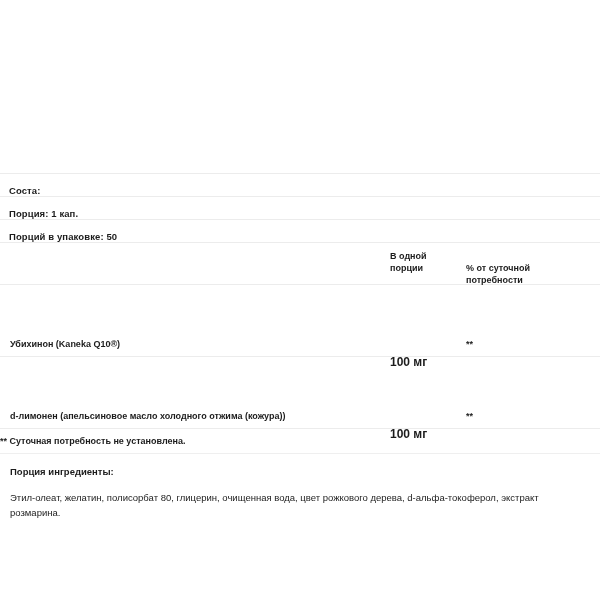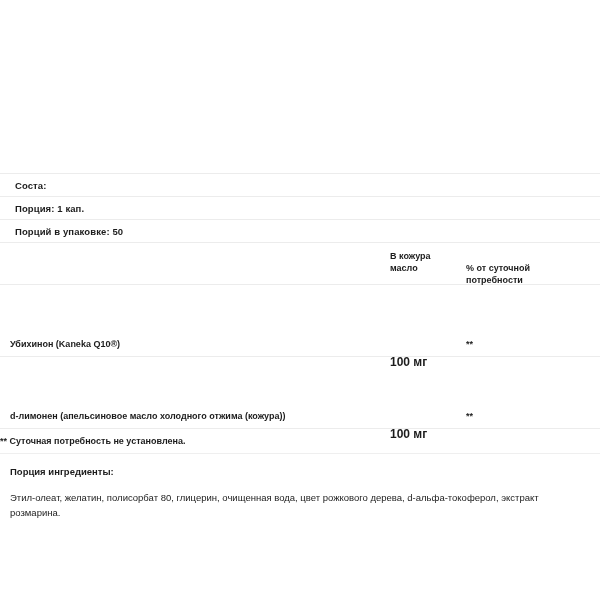--- a/index.html
+++ b/index.html
@@ -40,23 +40,23 @@
     background: #ececec;
     line-height: 0;
     font-size: 0;
   }
   .rule.soft {
     background: #efefef;
   }
 
   .row {
     box-sizing: border-box;
-    padding: 0 15px;
+    padding: 0 9px;
     display: flex;
-    align-items: center;
+    align-items: flex-end;
   }
 
   .info-row {
     height: 22px;
   }
 
   .info-row .label {
     font-size: 9.5px;
     font-weight: bold;
     letter-spacing: 0.1px;
@@ -176,22 +176,22 @@
     <div class="rule"></div>
 
     <div class="row info-row">
       <span class="label">Порций в упаковке: 50</span>
     </div>
 
     <div class="rule"></div>
 
     <div class="head-row">
       <div class="head-col head-col-amount">
-        <div>В кожура</div>
-        <div>масло</div>
+        <div>В одной</div>
+        <div>порции</div>
       </div>
       <div class="head-col head-col-dv">
         <div>% от суточной</div>
         <div>потребности</div>
       </div>
     </div>
 
     <div class="rule"></div>
 
     <div class="nutrient-row">

